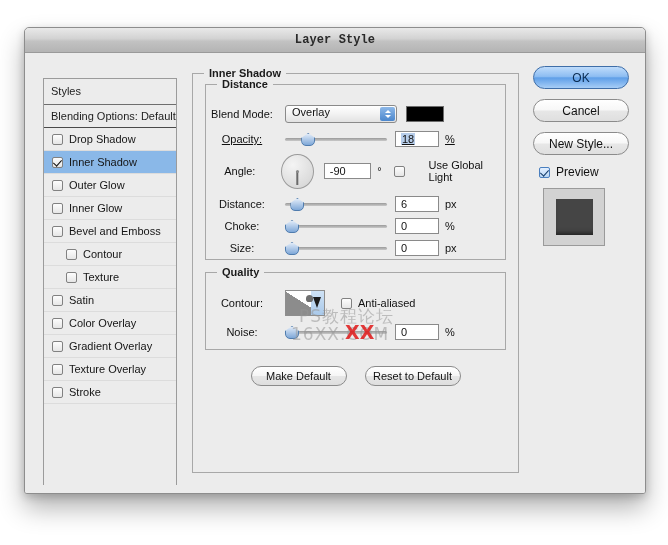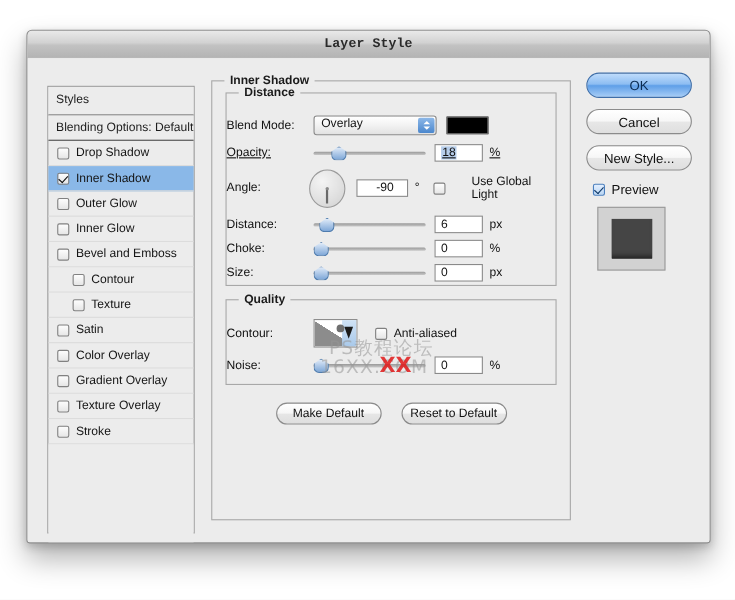--- a/index.html
+++ b/index.html
@@ -120,21 +120,21 @@
   #fs-structure { left: 13px; top: 18px; width: 301px; height: 176px; }
   #fs-quality { left: 13px; top: 206px; width: 301px; height: 78px; }
 
   .row {
     position: absolute;
     display: flex; align-items: center;
     height: 18px;
     font-size: 11px; color: #111;
   }
   .row .rlabel {
-    width: 72px; text-align: left; padding-right: 7px;
+    width: 72px; text-align: center; padding-right: 7px;
     font-size: 11px; color: #111;
   }
 
   
   .select {
     width: 112px; height: 18px;
     border: 1px solid #8a8a8a;
     border-radius: 3px;
     background: linear-gradient(to bottom,#ffffff 0%,#f2f2f2 50%,#e2e2e2 100%);
     display: flex; align-items: flex-start;
@@ -444,21 +444,21 @@
           </div>
           <span class="unit">%</span>
         </div>
 
         <div class="row" style="left:0; top:68px; height:36px; align-items:center;">
           <span class="rlabel">Angle:</span>
           <div class="dial">
             <div class="hand" id="angle-hand" style="transform: translateX(-50%) rotate(0deg);"></div>
             <div class="hub"></div>
           </div>
-          <div class="numfield" style="margin-left:10px; width:50px;justify-content:center;">
+          <div class="numfield" style="margin-left:10px; width:50px;">
             <span>-90</span>
           </div>
           <span class="unit">°</span>
           <span class="cb" id="cb-global-light" style="margin-left:12px;"></span>
           <span style="margin-left:24px;">Use Global Light</span>
         </div>
 
         <div class="row" style="left:0; top:110px;">
           <span class="rlabel">Distance:</span>
           <div class="slider">

